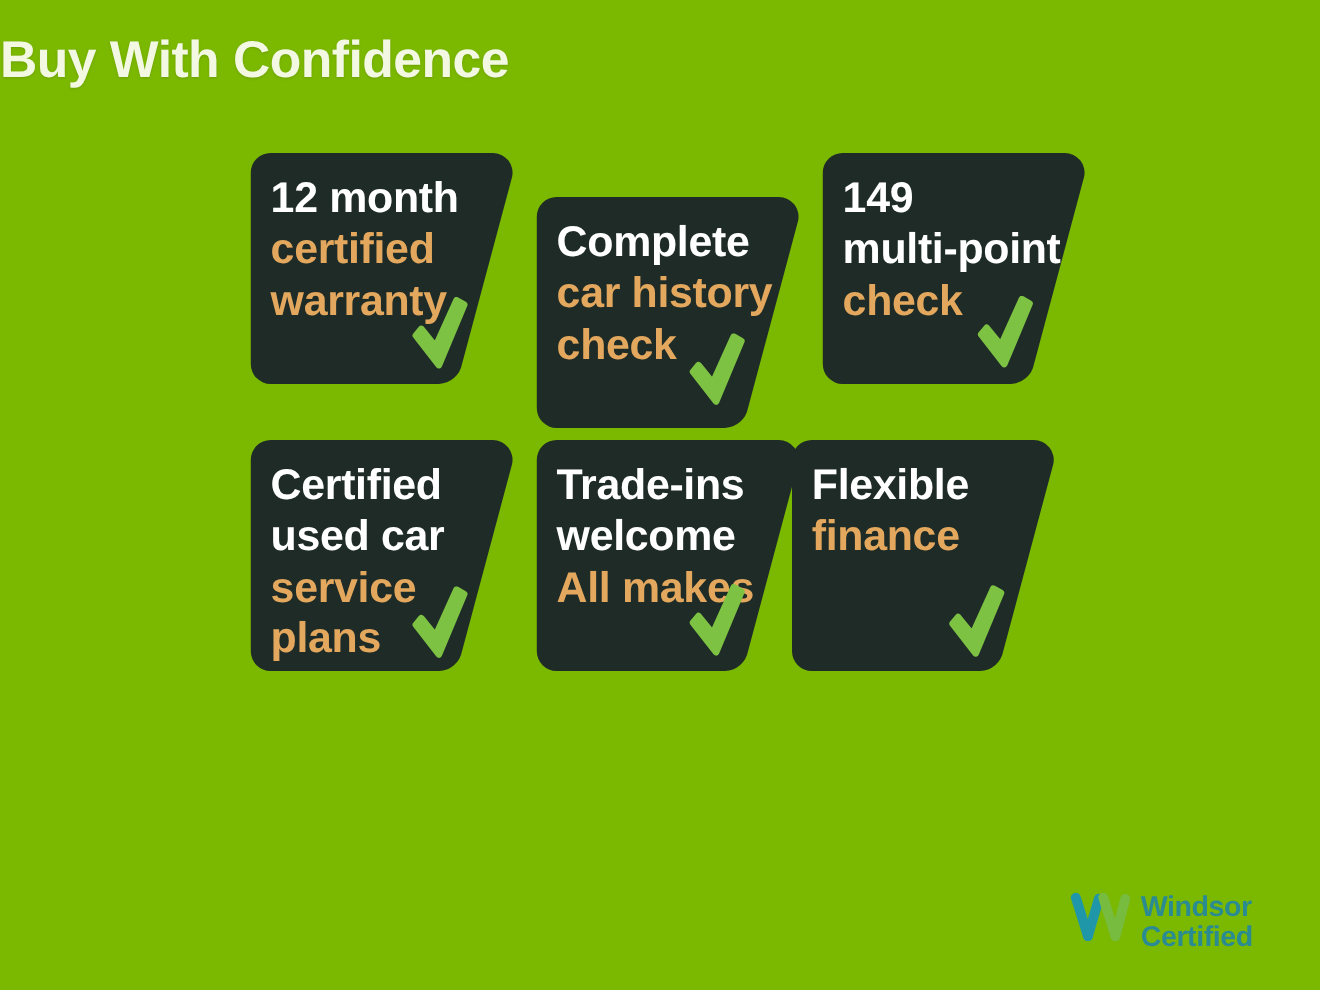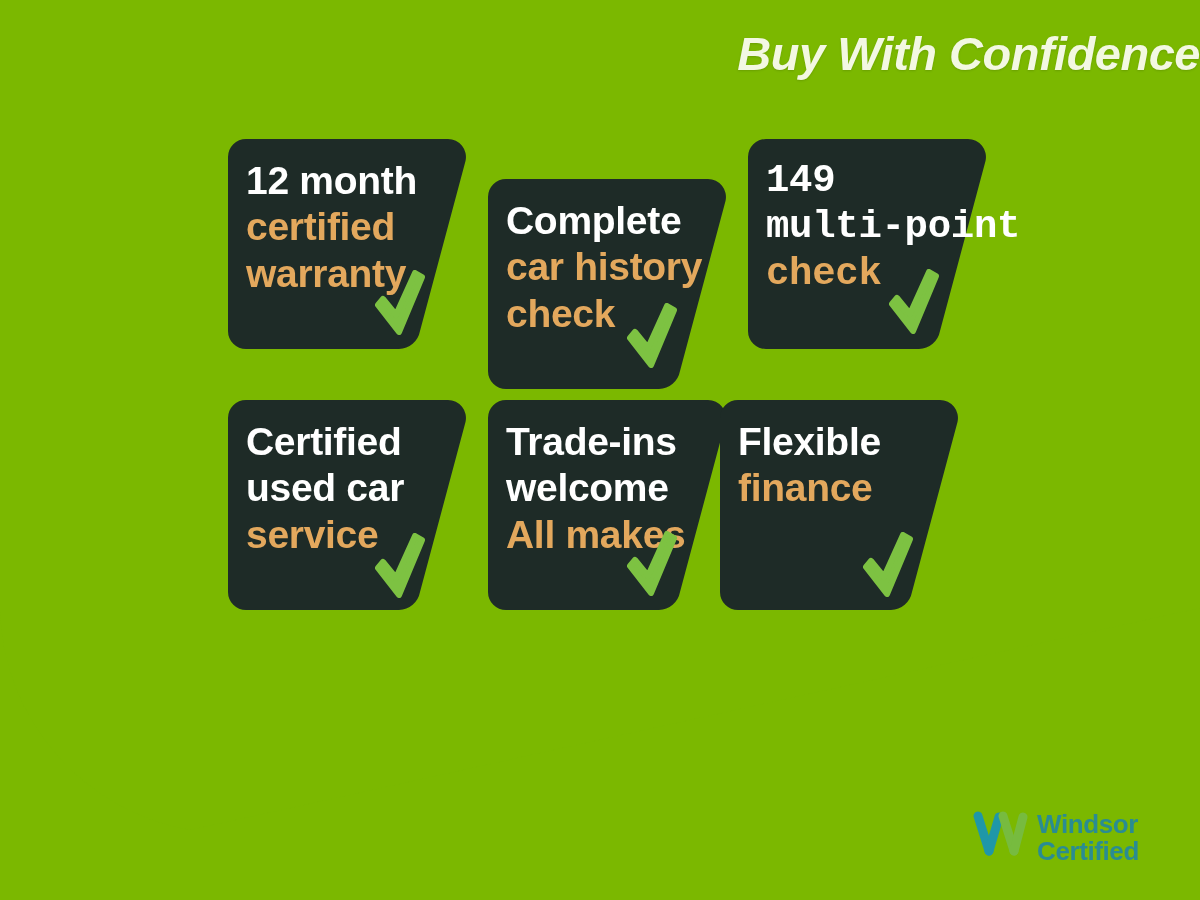--- a/index.html
+++ b/index.html
@@ -22,27 +22,26 @@
     inset: 0;
     background: #7bb800;
   }
 
   
   #title {
     position: absolute;
     top: 26px;
     left: 0;
     width: 1200px;
-    text-align: right;
+    text-align: left;
     font-size: 47px;
     font-weight: bold;
     letter-spacing: -0.5px;
     color: #f3f8e2;
     text-shadow: 0 1px 2px rgba(60,90,0,0.25);
-    font-style: italic;
   }
 
   
   #card-grid {
     position: absolute;
     top: 139px;
     left: 228px;
     width: 760px;
     height: 470px;
   }
@@ -80,21 +79,21 @@
   .check-icon {
     position: absolute;
     width: 52px;
     height: 66px;
   }
   .check-icon svg { display: block; width: 100%; height: 100%; }
 
   
   .pos-r0c0 { left: 0px;   top: 0px; }
   .pos-r0c1 { left: 260px; top: 0px; margin-top: 40px; }
-  .pos-r0c2 { left: 520px; top: 0px; font-family: Liberation Mono, monospace; }
+  .pos-r0c2 { left: 520px; top: 0px; }
   .pos-r1c0 { left: 0px;   top: 261px; }
   .pos-r1c1 { left: 260px; top: 261px; }
   .pos-r1c2 { left: 492px; top: 261px; }
 
   
   #logo {
     position: absolute;
     left: 972px;
     top: 811px;
     width: 190px;
@@ -189,20 +188,21 @@
     <div class="feature-card pos-r1c0">
       <div class="card-shape">
         <svg viewBox="0 0 240 210" preserveAspectRatio="none">
           <path d="M18,0 H220 a18,18 0 0 1 17.5,22 L192,192 a22,22 0 0 1 -21,18 H18 A18,18 0 0 1 0,192 V18 A18,18 0 0 1 18,0 Z" fill="#1e2b27"></path>
         </svg>
       </div>
       <div class="card-body">
         <div class="card-line primary">Certified</div>
         <div class="card-line primary">used car</div>
         <div class="card-line accent">service</div>
+        <div class="card-line accent">plans</div>
       </div>
       <div class="check-icon" style="left:146px; top:133px;">
         <svg viewBox="0 0 52 66">
             <path d="M4,35 L9,29 L22,45 L41,3 L48,7 L25,62 Z" fill="#7dc242" stroke="#7dc242" stroke-width="6" stroke-linejoin="round" stroke-linecap="round"></path>
           </svg>
       </div>
     </div>
 
     <div class="feature-card pos-r1c1">
       <div class="card-shape">

